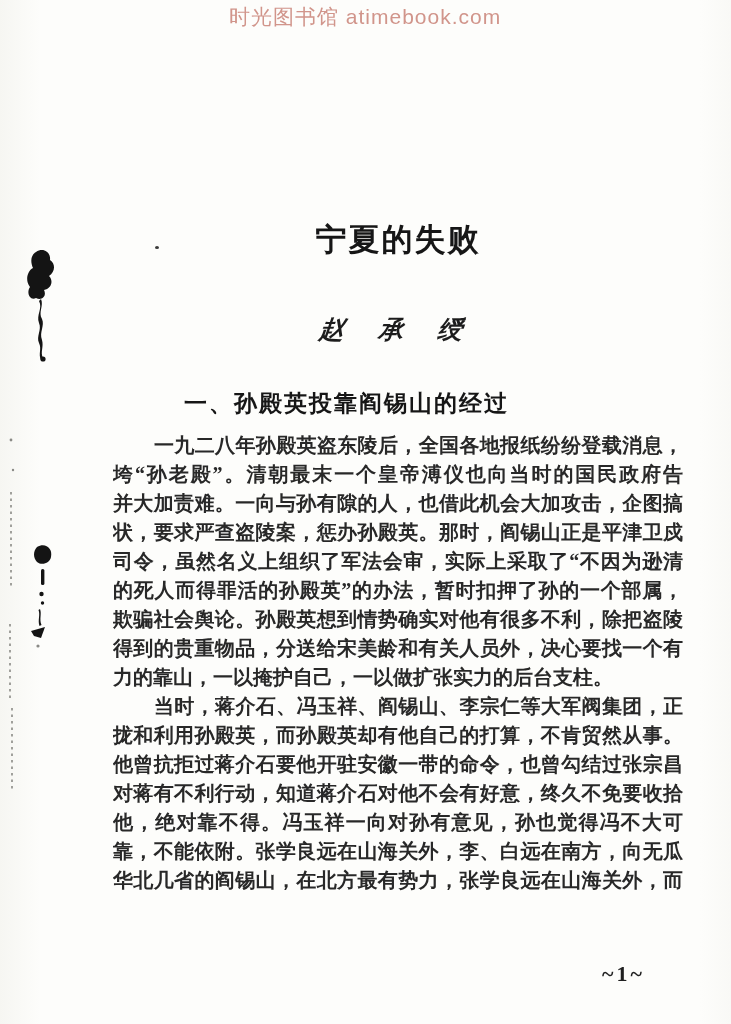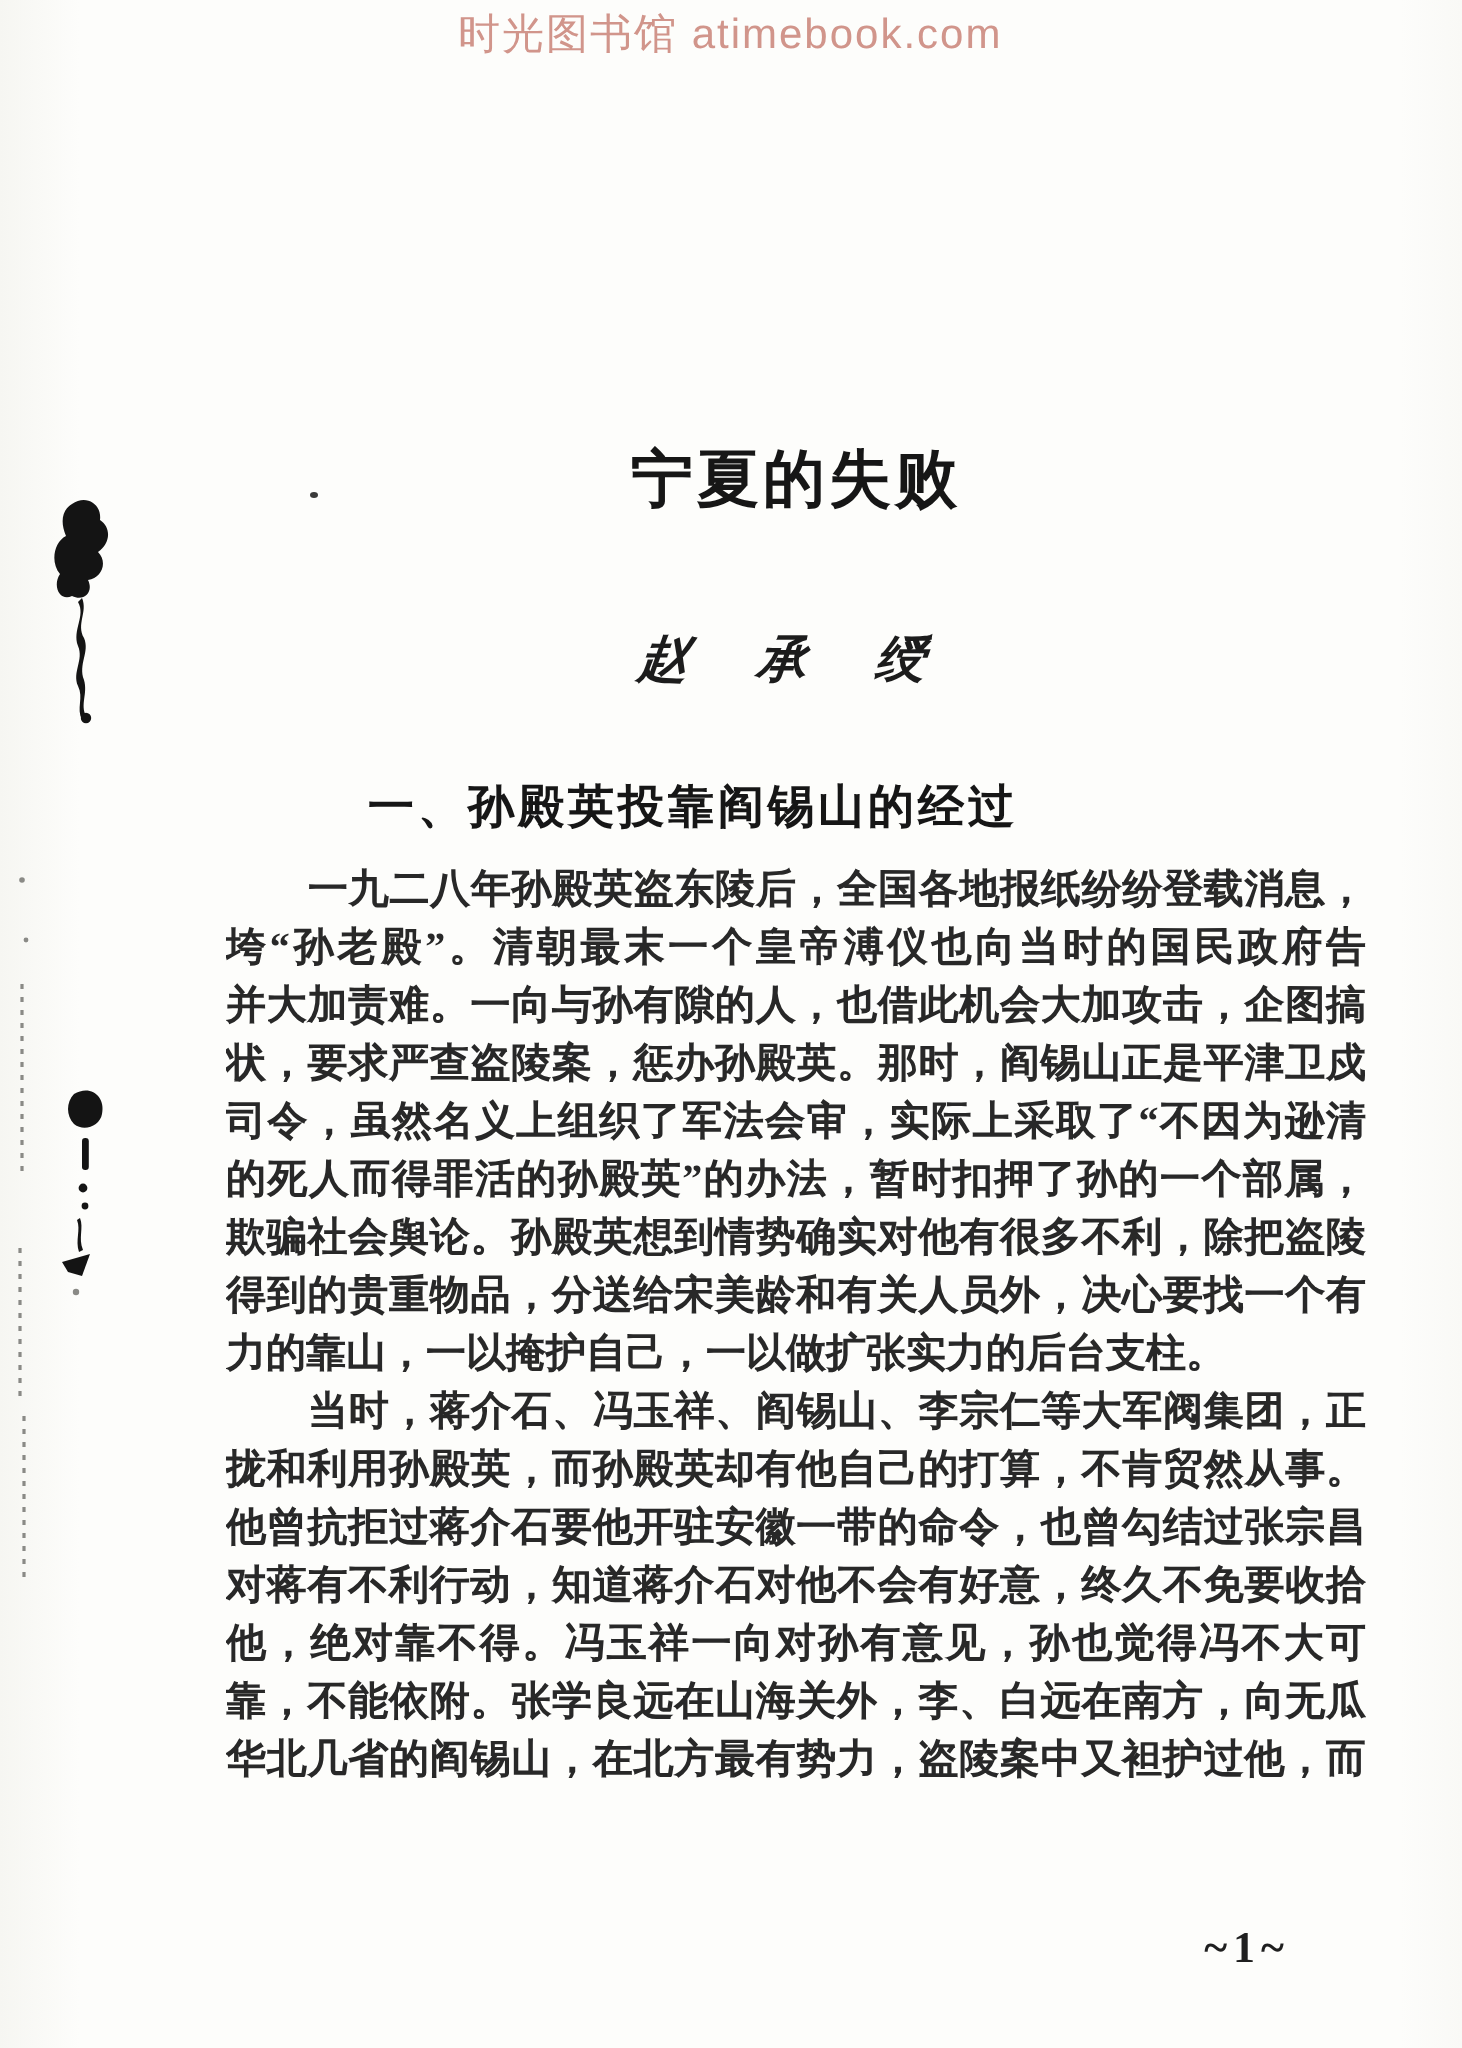--- a/index.html
+++ b/index.html
@@ -104,18 +104,18 @@
     <div class="line">的死人而得罪活的孙殿英”的办法，暂时扣押了孙的一个部属，</div>
     <div class="line">欺骗社会舆论。孙殿英想到情势确实对他有很多不利，除把盗陵</div>
     <div class="line">得到的贵重物品，分送给宋美龄和有关人员外，决心要找一个有</div>
     <div class="line para-end">力的靠山，一以掩护自己，一以做扩张实力的后台支柱。</div>
     <div class="line indent">当时，蒋介石、冯玉祥、阎锡山、李宗仁等大军阀集团，正</div>
     <div class="line">拢和利用孙殿英，而孙殿英却有他自己的打算，不肯贸然从事。</div>
     <div class="line">他曾抗拒过蒋介石要他开驻安徽一带的命令，也曾勾结过张宗昌</div>
     <div class="line">对蒋有不利行动，知道蒋介石对他不会有好意，终久不免要收拾</div>
     <div class="line">他，绝对靠不得。冯玉祥一向对孙有意见，孙也觉得冯不大可</div>
     <div class="line">靠，不能依附。张学良远在山海关外，李、白远在南方，向无瓜</div>
-    <div class="line">华北几省的阎锡山，在北方最有势力，盗陵案中又袒护过他，而</div>
+    <div class="line">华北几省的阎锡山，在北方最有势力，张学良远在山海关外，而</div>
   </div>
 
   <div class="page-number">~1~</div>
 
 </div>
 
 </body></html>

